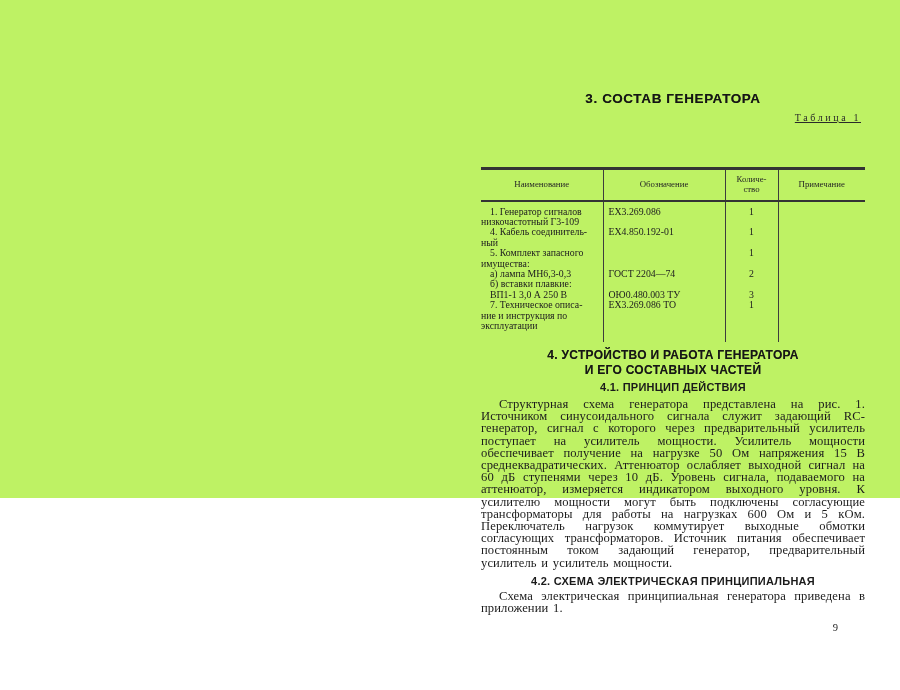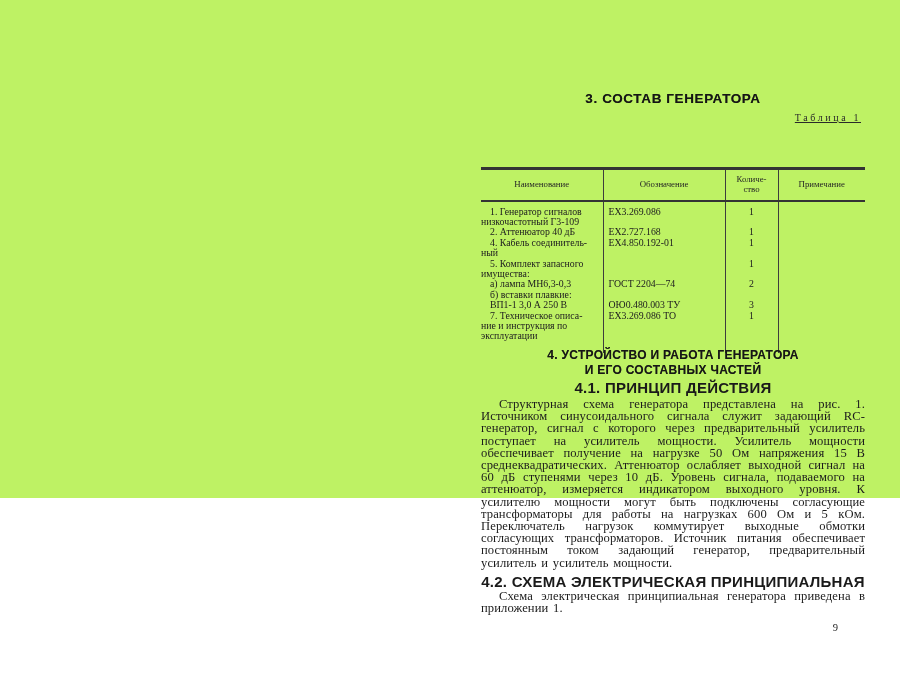--- a/index.html
+++ b/index.html
@@ -78,21 +78,21 @@
     letter-spacing: 0.3px;
     color: #161616;
     white-space: pre-line;
     text-shadow: 0 0 0.4px rgba(20,20,20,0.5);
   }
   .h-sub {
     position: absolute; left: 0; width: 100%;
     text-align: center;
     font-family: "Liberation Sans", sans-serif;
     font-weight: bold;
-    font-size: 15px; line-height: 11px;
+    font-size: 11px; line-height: 11px;
     letter-spacing: 0.25px;
     color: #1a1a1a;
   }
   #h41 { top: 382px; }
   #h42 { top: 576px; }
   .para {
     position: absolute; left: 0; width: 384px;
     text-align: justify;
     text-indent: 18px;
     font-size: 12.6px; line-height: 12.2px;
@@ -134,26 +134,20 @@
       </thead>
       <tbody id="tbody-rows">
           <tr class="first">
             <td class="name v">1. Генератор сигналов
 низкочастотный Г3-109</td>
             <td class="code v">ЕХ3.269.086</td>
             <td class="qty v">1</td>
             <td class="note"></td>
           </tr>
           <tr>
-            <td class="name v">2. Аттенюатор 40 дБ</td>
-            <td class="code v">ЕХ2.727.168</td>
-            <td class="qty v">1</td>
-            <td class="note"></td>
-          </tr>
-          <tr>
             <td class="name v">4. Кабель соединитель-
 ный</td>
             <td class="code v">ЕХ4.850.192-01</td>
             <td class="qty v">1</td>
             <td class="note"></td>
           </tr>
           <tr>
             <td class="name v">5. Комплект запасного
 имущества:</td>
             <td class="code v"></td>

